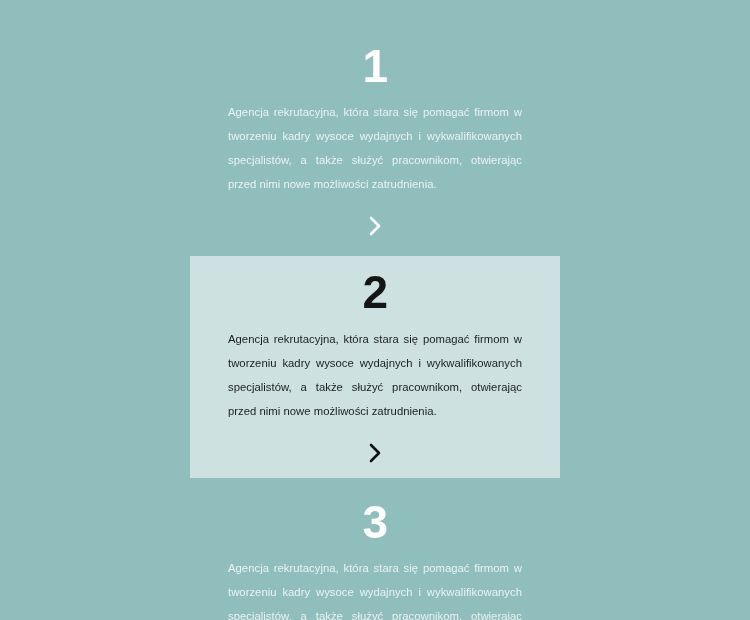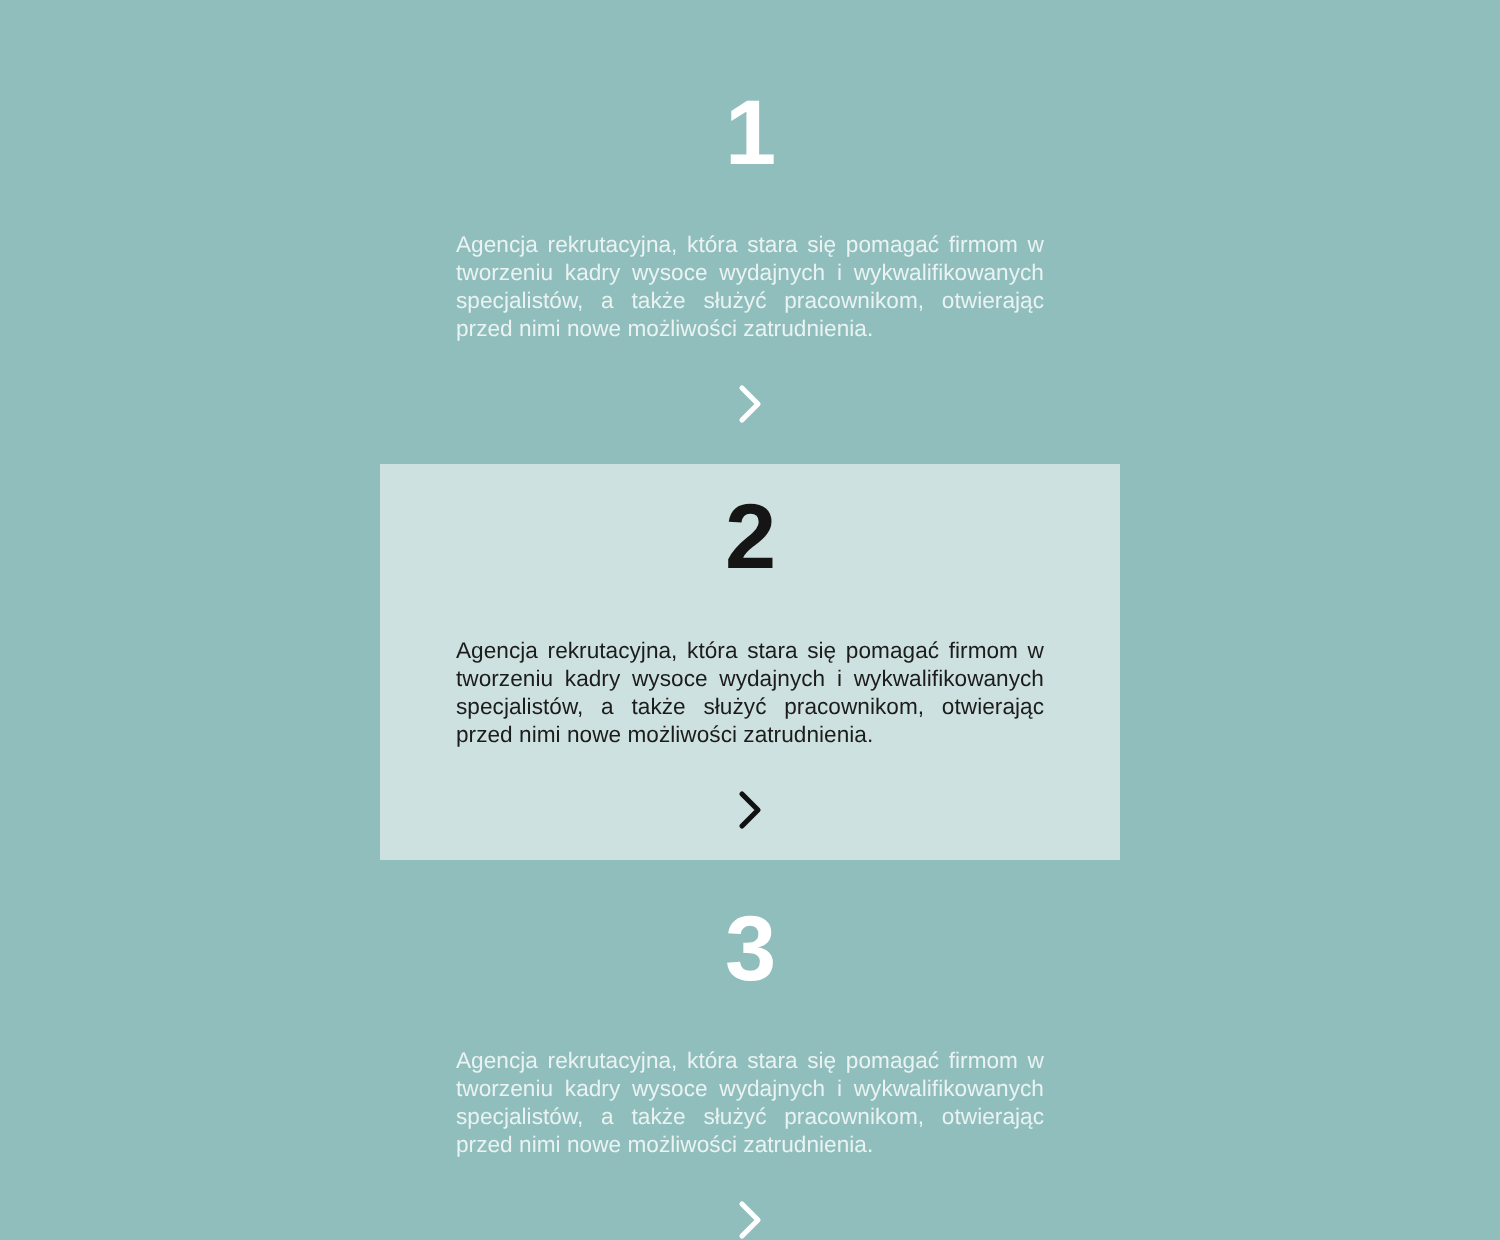--- a/index.html
+++ b/index.html
@@ -61,26 +61,25 @@
     color: #FFFFFF;
     text-align: center;
     margin-bottom: 10px;
   }
 
   .step-2 .step-number { color: #151515; }
 
   .step-text {
     width: 294px;
     font-size: 11.3px;
-    line-height: 14px;
+    line-height: 24px;
     color: #EAF3F2;
     text-align: justify;
     text-align-last: left;
     letter-spacing: 0.02px;
-    margin-top: 16px;
   }
 
   .step-2 .step-text { color: #1c1c1c; }
 
   .chevron {
     margin-top: 17px;
     margin-bottom: 6px;
     width: 24px;
     height: 26px;
     display: flex;

